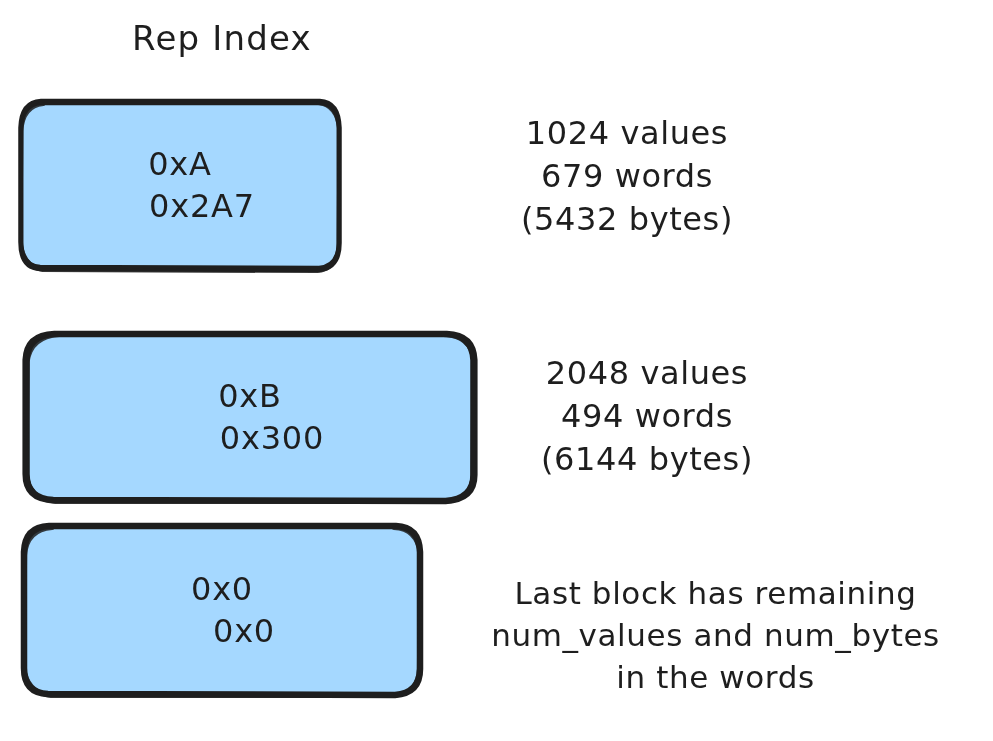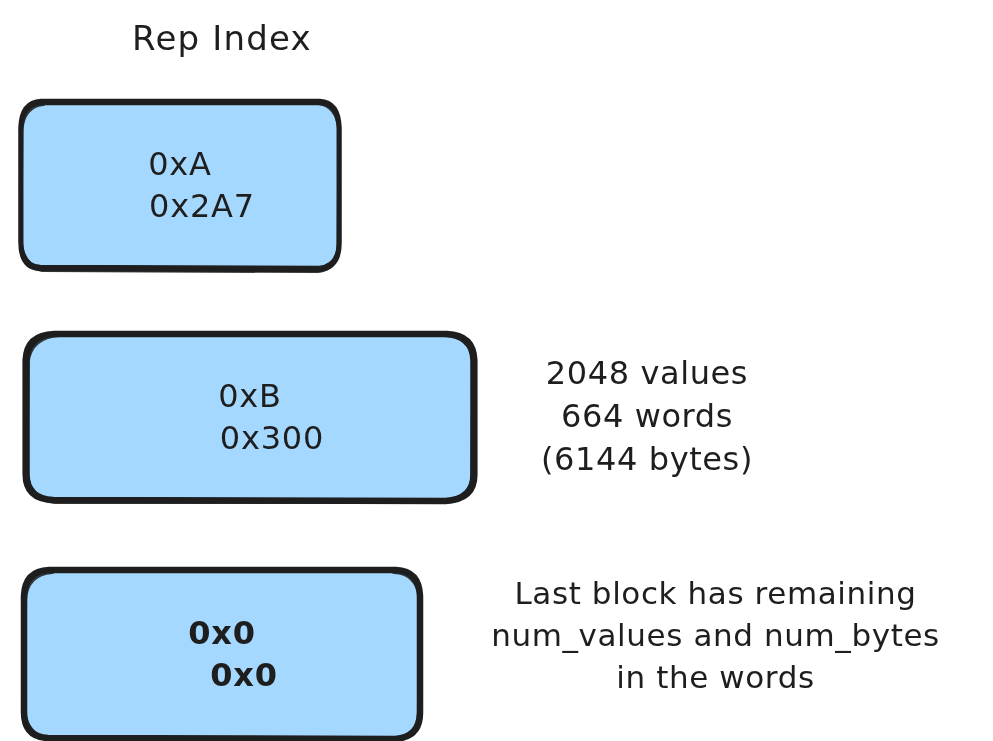--- a/index.html
+++ b/index.html
@@ -94,40 +94,45 @@
       <path d="M40 15 Q16 16 15 42 L15 157 Q15 182 41 183 L388 183 Q412 182 413 157 L413 41 Q412 16 387 15 Z" fill="#a5d8ff" stroke="none"></path>
       <path d="M41 16 Q17 17 16 42 L16 156 Q16 181 40 182 L387 183 Q412 181 412 157 L412 42 Q411 17 388 16 L41 16" fill="none" stroke="#1e1e1e" stroke-width="6.5" stroke-linecap="round" stroke-linejoin="round"></path>
       <path d="M44 18 Q19 20 17 45 L16 154 Q18 180 43 184 L385 185 Q410 183 411 158 L412 44 Q409 19 386 17" fill="none" stroke="#1e1e1e" stroke-width="4.2" opacity="0.86" stroke-linecap="round" stroke-linejoin="round"></path>
     </svg>
     <div class="block-labels">
       <span>0xA</span>
       <span class="line2">0x2A7</span>
     </div>
   </div>
 
+  <div class="annotation ann-1">
+    <span class="ln">1024 values</span>
+    <span class="ln">679 words</span>
+    <span class="ln">(5432 bytes)</span>
+  </div>
 
   <div class="block" style="left:22px; top:332px; width:456px; height:170px;">
     <svg class="block-svg" viewBox="0 0 428 198" preserveAspectRatio="none">
       <path d="M40 15 Q16 16 15 42 L15 157 Q15 182 41 183 L388 183 Q412 182 413 157 L413 41 Q412 16 387 15 Z" fill="#a5d8ff" stroke="none"></path>
       <path d="M41 16 Q17 17 16 42 L16 156 Q16 181 40 182 L387 183 Q412 181 412 157 L412 42 Q411 17 388 16 L41 16" fill="none" stroke="#1e1e1e" stroke-width="6.5" stroke-linecap="round" stroke-linejoin="round"></path>
       <path d="M45 17 Q20 19 17 44 L16 155 Q18 181 42 184 L386 184 Q411 182 411 157 L412 43 Q410 18 385 17" fill="none" stroke="#1e1e1e" stroke-width="4.2" opacity="0.86" stroke-linecap="round" stroke-linejoin="round"></path>
     </svg>
     <div class="block-labels">
       <span>0xB</span>
       <span class="line2">0x300</span>
     </div>
   </div>
 
   <div class="annotation ann-2">
     <span class="ln">2048 values</span>
-    <span class="ln">664 words</span>
+    <span class="ln">494 words</span>
     <span class="ln">(6144 bytes)</span>
   </div>
 
-  <div class="block" style="left:22px; top:568px; width:400px; height:172px;font-weight:bold;">
+  <div class="block" style="left:22px; top:524px; width:400px; height:172px;">
     <svg class="block-svg" viewBox="0 0 428 200" preserveAspectRatio="none">
       <path d="M40 15 Q16 16 15 42 L15 159 Q15 184 41 185 L388 185 Q412 184 413 159 L413 41 Q412 16 387 15 Z" fill="#a5d8ff" stroke="none"></path>
       <path d="M41 16 Q17 17 16 42 L16 158 Q16 183 40 184 L387 185 Q412 183 412 159 L412 42 Q411 17 388 16 L41 16" fill="none" stroke="#1e1e1e" stroke-width="6.5" stroke-linecap="round" stroke-linejoin="round"></path>
       <path d="M44 18 Q19 20 17 45 L16 156 Q18 182 43 186 L385 186 Q410 184 411 159 L412 44 Q409 19 386 18" fill="none" stroke="#1e1e1e" stroke-width="4.2" opacity="0.86" stroke-linecap="round" stroke-linejoin="round"></path>
     </svg>
     <div class="block-labels">
       <span>0x0</span>
       <span class="line2">0x0</span>
     </div>
   </div>

